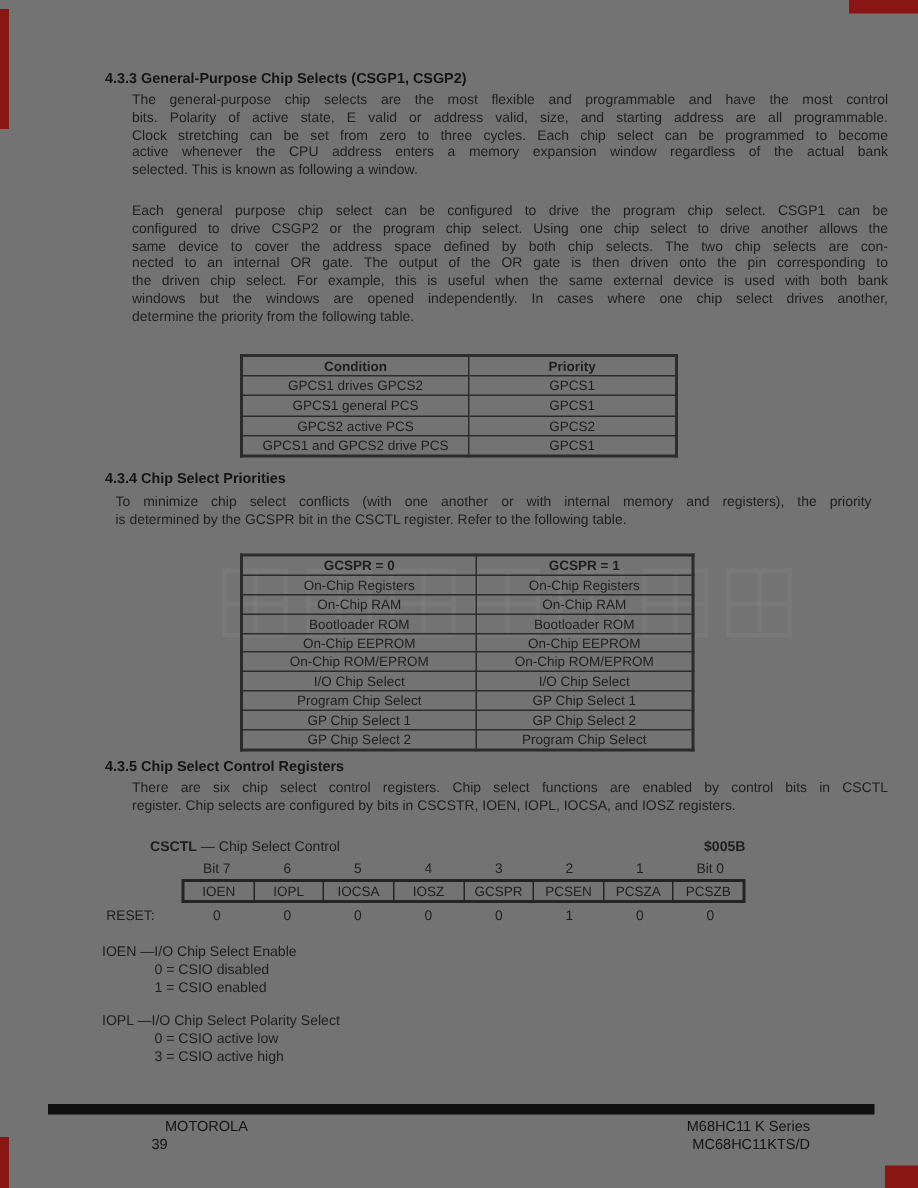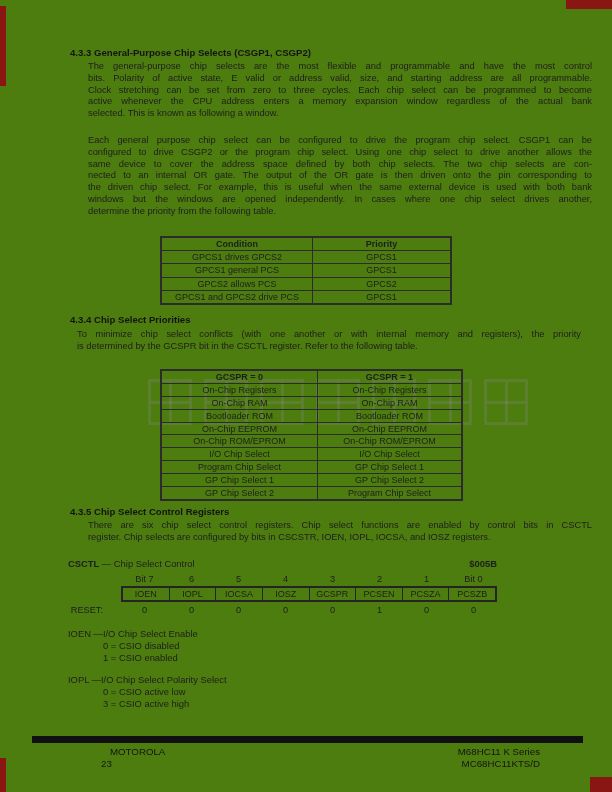--- a/index.html
+++ b/index.html
@@ -1,22 +1,22 @@
 <!DOCTYPE html>
 <html><head>
 <meta charset="utf-8">
 <style>
   html,body{margin:0;padding:0;background:#ffffff;}
   .page{
-    position:relative;width:612px;height:792px;background:#4d7c0f;overflow:hidden;
+    position:relative;width:612px;height:792px;background:#737373;overflow:hidden;
     font-family:"Liberation Sans",sans-serif;color:#1e1e1e;
     -webkit-font-smoothing:antialiased;
   }
   .abs{position:absolute;}
-  .bold{font-weight:bold;}
+  .bold{font-weight:bold;margin-left:32px;}
   .heading{font-size:9.6px;font-weight:bold;color:#141414;white-space:nowrap;}
   .para{width:504px;}
   .tline{
     font-size:9.3px;line-height:11.8px;white-space:nowrap;overflow:hidden;
     text-align:justify;text-align-last:justify;width:100%;
   }
   .tline.last{text-align-last:left;}
   table.doc{
     border-collapse:collapse;table-layout:fixed;background:transparent;
   }
@@ -106,21 +106,21 @@
     </tr>
     <tr>
       <td>GPCS1 drives GPCS2</td>
       <td>GPCS1</td>
     </tr>
     <tr>
       <td>GPCS1 general PCS</td>
       <td>GPCS1</td>
     </tr>
     <tr>
-      <td>GPCS2 allows PCS</td>
+      <td>GPCS2 active PCS</td>
       <td>GPCS2</td>
     </tr>
     <tr>
       <td>GPCS1 and GPCS2 drive PCS</td>
       <td>GPCS1</td>
     </tr>
   </tbody>
     </table>
 
   <div class="abs heading" style="left:70px;top:314px;">4.3.4 Chip Select Priorities</div>
@@ -230,17 +230,17 @@
   </div>
 
   <div class="abs bitdef" style="left:68px;top:674px;">
     <div><span>IOPL</span> <span>—I/O Chip Select Polarity Select</span></div>
     <div class="opt">0 = CSIO active low</div>
     <div class="opt">3 = CSIO active high</div>
   </div>
 
   <div class="abs footer-rule" style="left:32px;top:736px;width:551px;height:7px;"></div>
   <div class="abs foot" style="left:70px;top:746px;">MOTOROLA</div>
-  <div class="abs foot" style="left:61px;top:758px;">23</div>
+  <div class="abs foot" style="left:61px;top:758px;">39</div>
   <div class="abs foot foot-right" style="right:72px;top:746px;">M68HC11 K Series</div>
   <div class="abs foot foot-right" style="right:72px;top:758px;">MC68HC11KTS/D</div>
 
 </div>
 
 </body></html>

